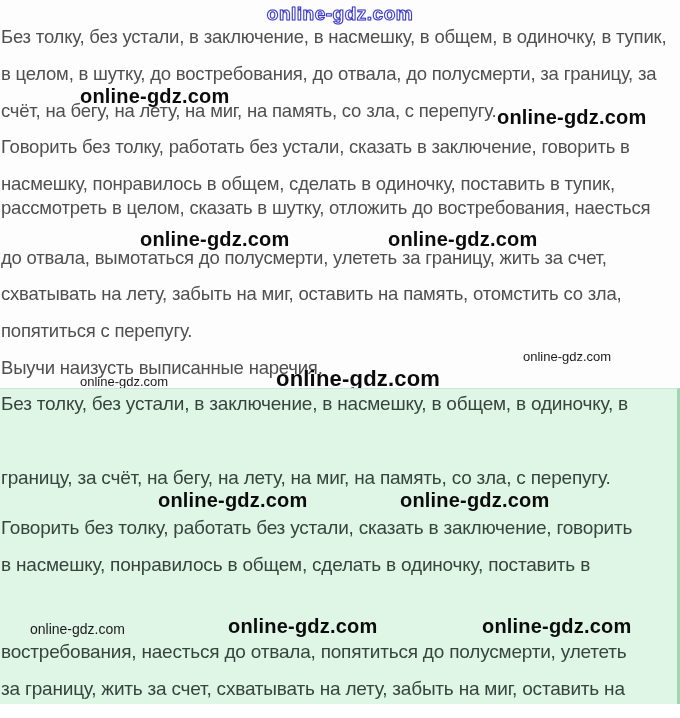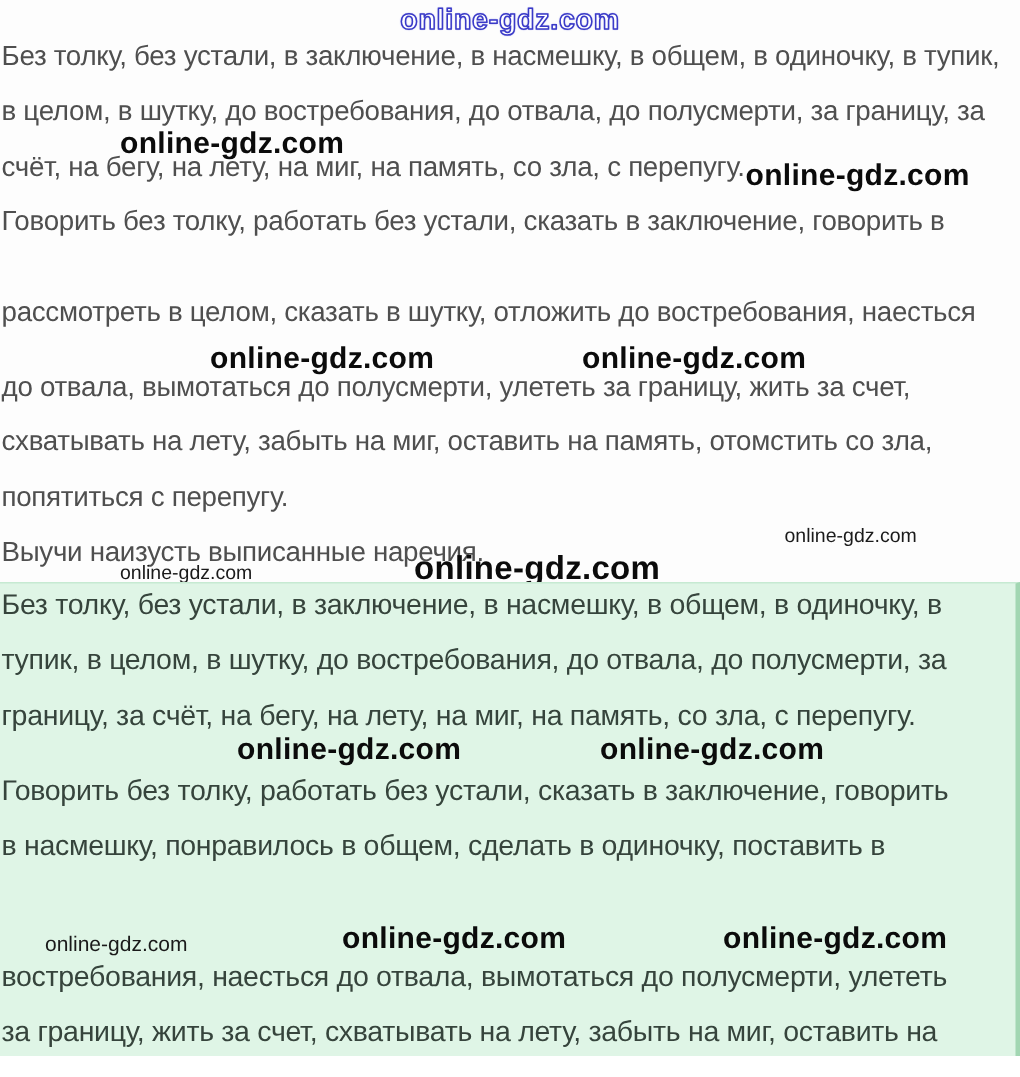--- a/index.html
+++ b/index.html
@@ -77,42 +77,42 @@
 <body>
 
 <div class="page">
 
   <div class="wm-outline">online-gdz.com</div>
 
   <div class="txt-line" style="top:26px">Без толку, без устали, в заключение, в насмешку, в общем, в одиночку, в тупик,</div>
   <div class="txt-line" style="top:100px">счёт, на бегу, на лету, на миг, на память, со зла, с перепугу.</div>
   <div class="txt-line" style="top:63px">в целом, в шутку, до востребования, до отвала, до полусмерти, за границу, за</div>
   <div class="txt-line" style="top:136px">Говорить без толку, работать без устали, сказать в заключение, говорить в</div>
+  <div class="txt-line" style="top:173px">насмешку, понравилось в общем, сделать в одиночку, поставить в тупик,</div>
   <div class="txt-line" style="top:197px">рассмотреть в целом, сказать в шутку, отложить до востребования, наесться</div>
   <div class="txt-line" style="top:247px">до отвала, вымотаться до полусмерти, улететь за границу, жить за счет,</div>
   <div class="txt-line" style="top:283px">схватывать на лету, забыть на миг, оставить на память, отомстить со зла,</div>
   <div class="txt-line" style="top:320px">попятиться с перепугу.</div>
   <div class="txt-line" style="top:357px">Выучи наизусть выписанные наречия.</div>
 
   <div class="wm-bold" style="left:80px;  top:85px">online-gdz.com</div>
   <div class="wm-bold" style="left:497px; top:106px">online-gdz.com</div>
   <div class="wm-bold" style="left:140px; top:228px">online-gdz.com</div>
   <div class="wm-bold" style="left:388px; top:228px">online-gdz.com</div>
   <div class="wm-small" style="left:523px; top:349px">online-gdz.com</div>
   <div class="wm-small" style="left:80px;  top:374px">online-gdz.com</div>
   <div class="wm-bold wm-bold-lg" style="left:276px; top:366px">online-gdz.com</div>
 
   <div class="green-box"></div>
 
   <div class="green-line" style="top:393px">Без толку, без устали, в заключение, в насмешку, в общем, в одиночку, в</div>
-  <div class="green-line" style="top:430px">тупик, в целом, в шутку, до востребования, до отвала, до полусмерти, за</div>
   <div class="green-line" style="top:467px">границу, за счёт, на бегу, на лету, на миг, на память, со зла, с перепугу.</div>
   <div class="green-line" style="top:517px">Говорить без толку, работать без устали, сказать в заключение, говорить</div>
   <div class="green-line" style="top:554px">в насмешку, понравилось в общем, сделать в одиночку, поставить в</div>
-  <div class="green-line" style="top:641px">востребования, наесться до отвала, вымотаться до полусмерти, улететь</div>
+  <div class="green-line" style="top:641px">востребования, наесться до отвала, попятиться до полусмерти, улететь</div>
   <div class="green-line" style="top:678px">за границу, жить за счет, схватывать на лету, забыть на миг, оставить на</div>
 
   <div class="wm-bold" style="left:158px; top:489px">online-gdz.com</div>
   <div class="wm-bold" style="left:400px; top:489px">online-gdz.com</div>
   <div class="wm-small" style="left:30px;  top:621px; font-size:14px">online-gdz.com</div>
   <div class="wm-bold" style="left:228px; top:615px">online-gdz.com</div>
   <div class="wm-bold" style="left:482px; top:615px">online-gdz.com</div>
 
 </div>
 

